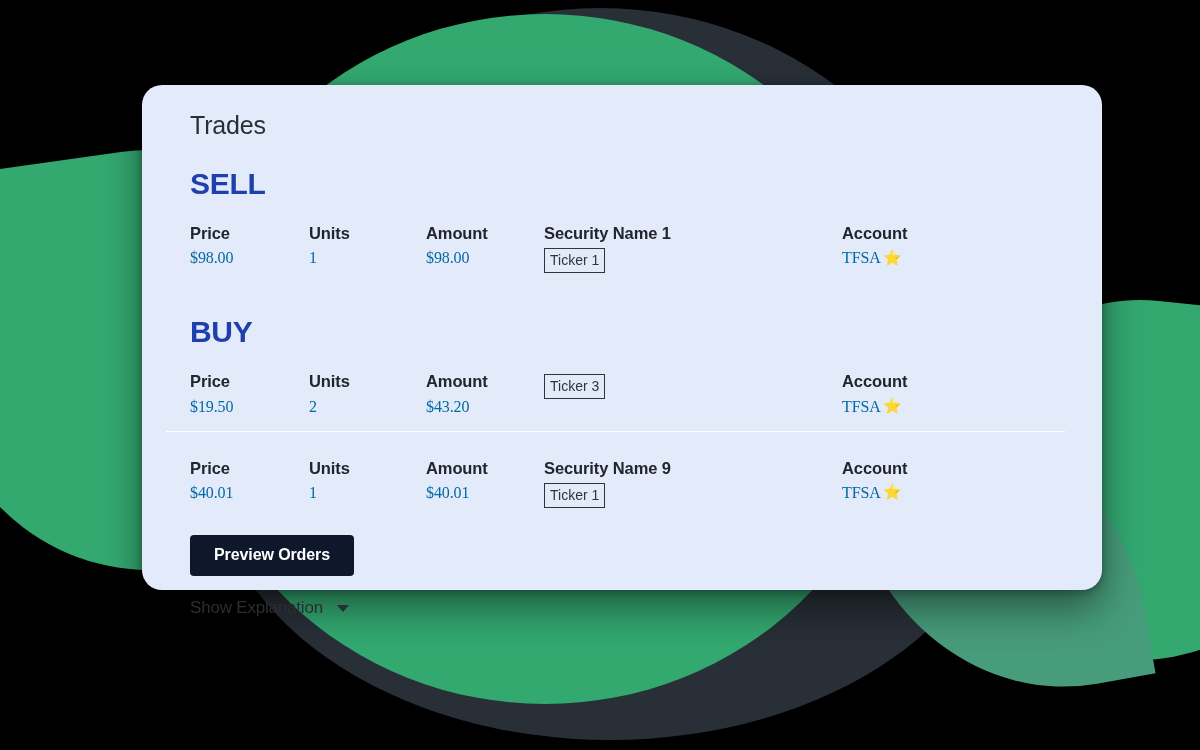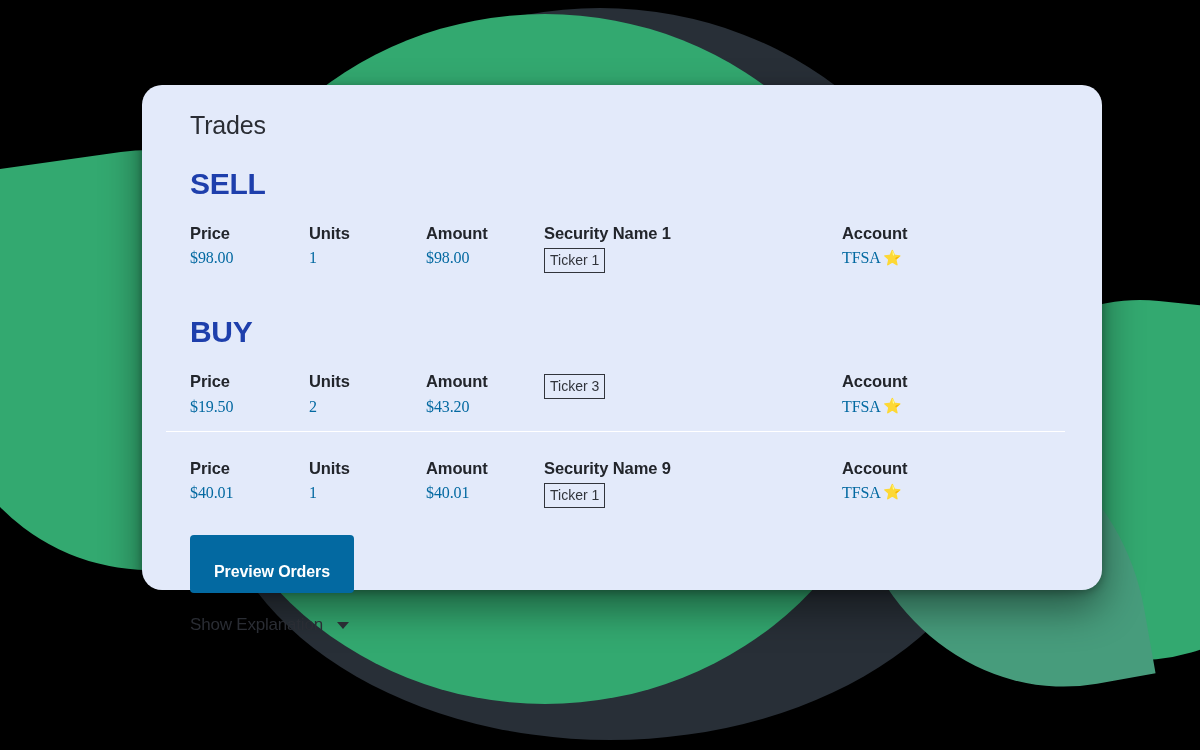--- a/index.html
+++ b/index.html
@@ -143,28 +143,28 @@
     margin-top:4px;
     background:transparent;
   }
   .star-icon { font-size:15px; line-height:1; }
 
   
   .preview-btn {
     display:inline-block;
     margin-left:24px;
     margin-top:27px;
-    background:#0369a1;
+    background:#0f172a;
     color:#FFFFFF;
     font-size:16px;
     font-weight:bold;
     letter-spacing:-0.1px;
     border:none;
     border-radius:4px;
-    padding:28px 24px 12px 24px;
+    padding:11px 24px 12px 24px;
     cursor:pointer;
   }
   .explain-row {
     margin-left:24px;
     margin-top:22px;
     display:flex;
     align-items:center;
     gap:14px;
     cursor:pointer;
     width:max-content;

